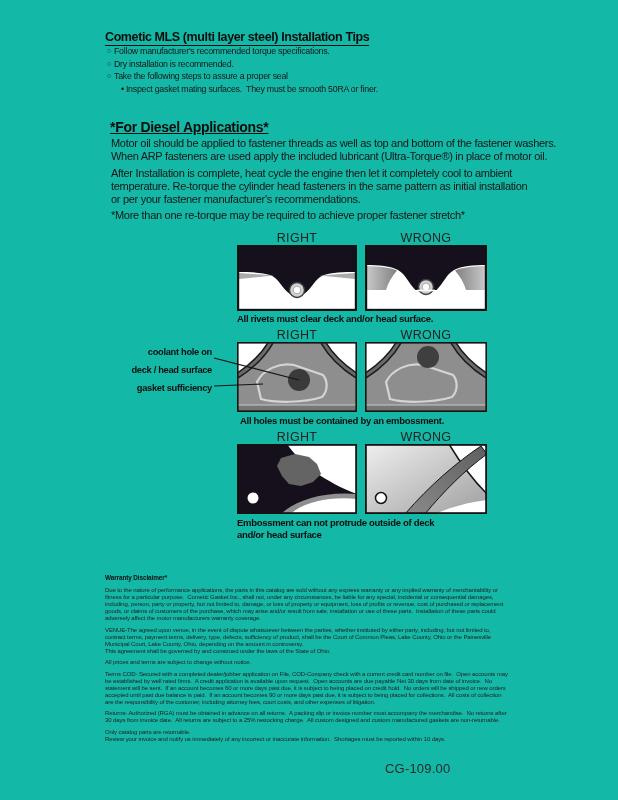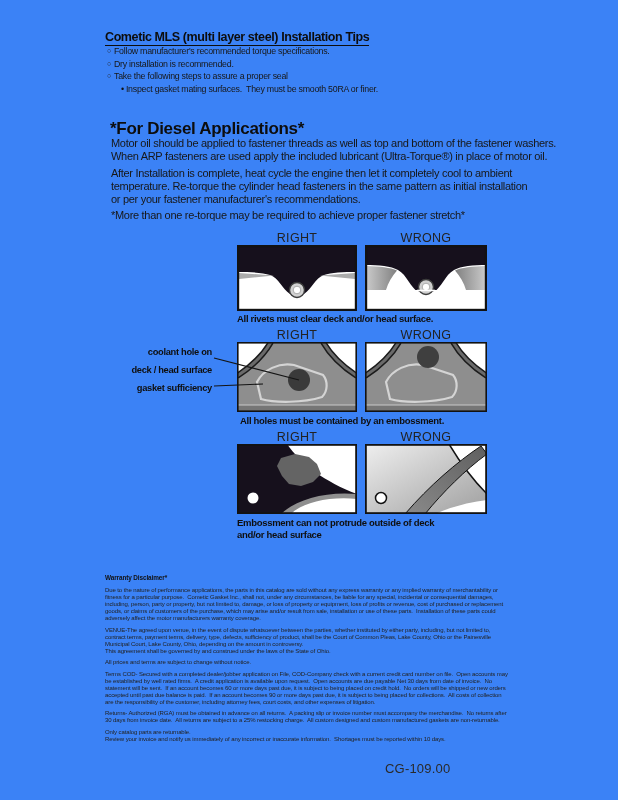--- a/index.html
+++ b/index.html
@@ -1,30 +1,30 @@
 <!DOCTYPE html>
 <html><head>
 <meta charset="utf-8">
 <style>
   html,body{margin:0;padding:0;background:#ffffff;}
   .page{
-    position:relative;width:618px;height:800px;background:#3b82f6;overflow:hidden;
+    position:relative;width:618px;height:800px;background:#14b8a6;overflow:hidden;
     font-family:"Liberation Sans",sans-serif;color:#111;
   }
   .abs{position:absolute;}
   .doc-title{
     font-size:12.5px;font-weight:bold;letter-spacing:-0.4px;color:#0d0d0d;
     border-bottom:1.6px solid #0d0d0d;padding-bottom:1px;display:inline-block;white-space:pre;
   }
   .bullets{font-size:8.8px;letter-spacing:-0.25px;line-height:12.7px;color:#171717;}
   .brow{white-space:pre;}
   .odot{display:inline-block;font-size:7px;vertical-align:1px;margin-right:3px;color:#222;}
   .fdot{display:inline-block;font-size:9px;vertical-align:0px;margin-right:2px;color:#111;}
   .sub{margin-left:14px;}
-  .h2{font-size:17px;font-weight:bold;letter-spacing:-0.3px;color:#0d0d0d;white-space:pre;}
+  .h2{font-size:14px;font-weight:bold;letter-spacing:-0.3px;color:#0d0d0d;white-space:pre;text-decoration:underline;}
   .body-text{font-size:11px;letter-spacing:-0.3px;line-height:12.8px;color:#171717;white-space:pre;}
   .rw-label{font-size:12.5px;letter-spacing:0.3px;color:#222;text-align:center;position:absolute;top:0;white-space:pre;}
   .caption{font-size:9.5px;font-weight:bold;letter-spacing:-0.3px;line-height:11.5px;color:#0f0f0f;white-space:pre;}
   .side-label{font-size:9.3px;font-weight:bold;letter-spacing:-0.3px;line-height:18px;color:#0f0f0f;text-align:right;white-space:pre;}
   .dset{position:absolute;width:252px;}
   .dbox{position:absolute;top:14px;}
   .disclaimer{font-size:6px;letter-spacing:-0.1px;line-height:7px;color:#222;}
   .disclaimer h3{font-size:6.4px;font-weight:bold;margin:0 0 6px 0;color:#111;}
   .disclaimer p{margin:0 0 4.5px 0;white-space:pre;}
   .pagenum{font-size:13px;letter-spacing:0.2px;color:#2a2a2a;white-space:pre;}

